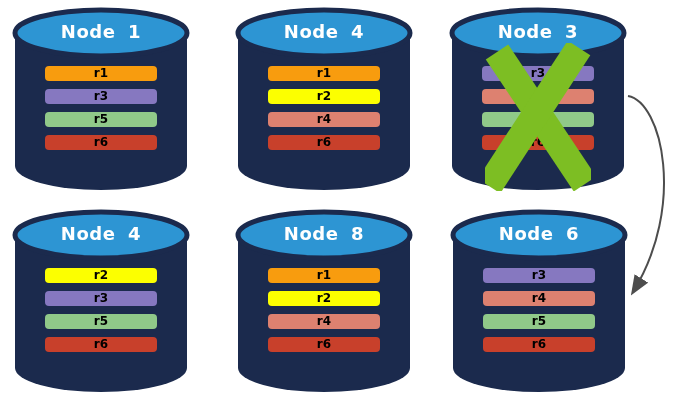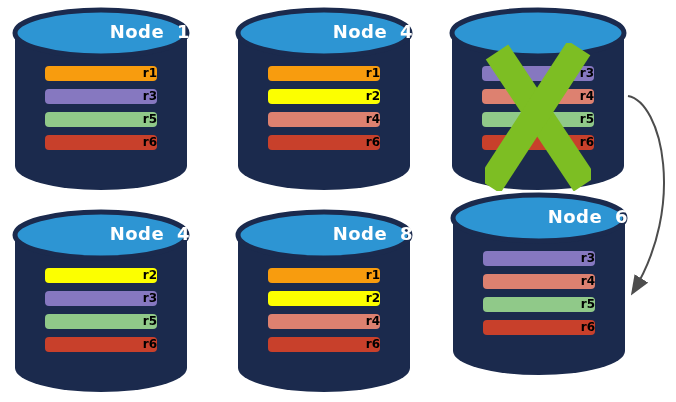--- a/index.html
+++ b/index.html
@@ -9,34 +9,34 @@
     background:#ffffff;
     font-family:"DejaVu Sans",sans-serif;
     overflow:hidden;
   }
   .cylinder{position:absolute;width:178px;height:188px;}
   .pos-1{left:12px;top:7px;}
   .pos-2{left:235px;top:7px;}
   .pos-3{left:449px;top:7px;}
   .pos-4{left:12px;top:209px;}
   .pos-5{left:235px;top:209px;}
-  .pos-6{left:450px;top:192px;}
+  .pos-6{left:450px;top:209px;}
   .cyl-svg{position:absolute;left:0;top:0;}
   .cyl-title{
     position:absolute;top:14px;left:0;width:100%;
-    text-align:right;
+    text-align:center;
     font-weight:bold;font-size:18px;color:#ffffff;
     word-spacing:6px;letter-spacing:0.5px;
   }
   .bars{position:absolute;left:33px;top:59px;width:112px;}
   .bar{
     height:15px;margin-bottom:8px;
     border-radius:4px;
     font-weight:bold;font-size:12px;line-height:15px;
-    text-align:right;color:#000;
+    text-align:center;color:#000;
   }
   .x-overlay{position:absolute;left:36px;top:36px;}
   .arrow-overlay{position:absolute;left:600px;top:84px;}
 </style>
 </head>
 <body>
 
 <div id="canvas" style="background: rgb(255, 255, 255);">
 
   <div class="cylinder pos-1">
@@ -65,20 +65,21 @@
       <div class="bar" style="background-color: rgb(221, 129, 112);">r4</div>
       <div class="bar" style="background-color: rgb(200, 64, 43);">r6</div>
     </div>
   </div>
 
   <div class="cylinder pos-3">
     <svg class="cyl-svg" width="178" height="188" viewBox="0 0 178 188">
       <path d="M3 26 L3 159 A86 24 0 0 0 175 159 L175 26 Z" fill="#1B2A4D"></path>
       <ellipse cx="89" cy="26" rx="86" ry="23" stroke-width="5" fill="#2D95D3" stroke="#1B2A4D"></ellipse>
     </svg>
+    <div class="cyl-title">Node 3</div>
     <div class="bars">
       <div class="bar" style="background-color: rgb(134, 120, 192);">r3</div>
       <div class="bar" style="background-color: rgb(221, 129, 112);">r4</div>
       <div class="bar" style="background-color: rgb(144, 201, 137);">r5</div>
       <div class="bar" style="background-color: rgb(200, 64, 43);">r6</div>
     </div>
     <div class="x-overlay">
       <svg width="106" height="148" viewBox="0 0 106 148">
         <line x1="12" y1="9" x2="100" y2="141" stroke-width="27" stroke="#7DBE23"></line>
         <line x1="94" y1="5" x2="4" y2="143" stroke-width="27" stroke="#7DBE23"></line>

